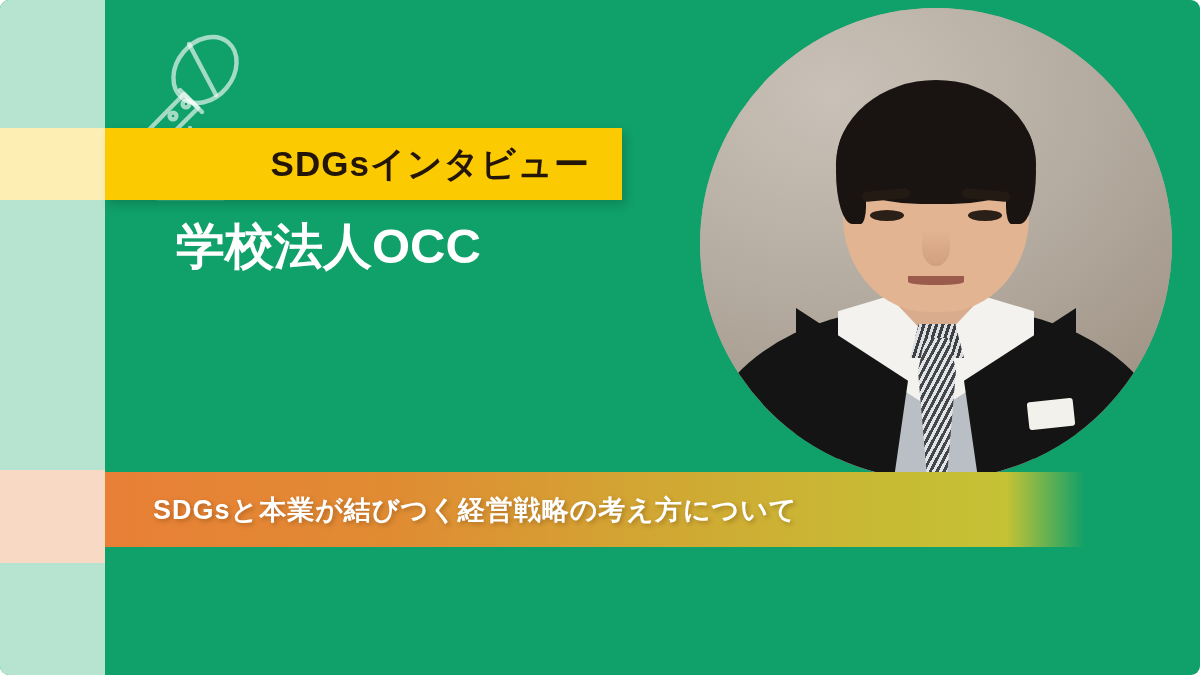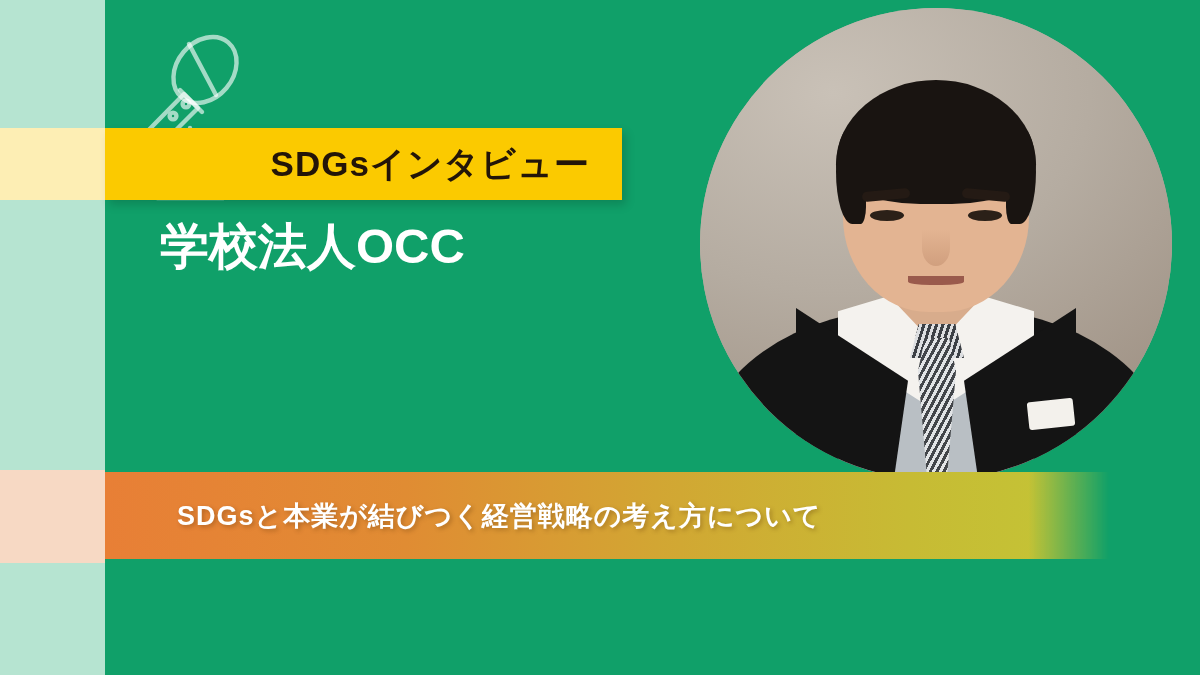--- a/index.html
+++ b/index.html
@@ -10,20 +10,21 @@
   body {
     font-family: "Liberation Sans", "DejaVu Sans", sans-serif;
   }
 
   .card {
     position: relative;
     width: 1200px;
     height: 675px;
     overflow: hidden;
     background: #10a069;
+    border-radius: 9px;
   }
 
   
   .left-strip {
     position: absolute;
     left: 0;
     top: 0;
     width: 105px;
     height: 675px;
     background: #b6e4d1;
@@ -271,21 +272,21 @@
     font-size: 35px;
     font-weight: 700;
     letter-spacing: 1px;
     padding-right: 32px;
     white-space: nowrap;
   }
 
   
   .headline-block {
     position: absolute;
-    left: 160px;
+    left: 176px;
     top: 218px;
     z-index: 6;
   }
   .org-name {
     color: #ffffff;
     font-size: 49px;
     font-weight: 700;
     letter-spacing: 0px;
     line-height: 1.18;
     margin: 0;
@@ -299,28 +300,27 @@
     margin: 18px 0 0 4px;
     white-space: nowrap;
   }
 
   
   .banner {
     position: absolute;
     left: 105px;
     top: 472px;
     width: 980px;
-    height: 87px;
+    height: 75px;
     z-index: 8;
     background: linear-gradient(90deg, #e87f36 0%, #e08c33 30%, #d2a633 55%, #c7bb34 80%, #c3c636 100%);
     -webkit-mask-image: linear-gradient(90deg, #000 0%, #000 92%, rgba(0,0,0,0) 100%);
     mask-image: linear-gradient(90deg, #000 0%, #000 92%, rgba(0,0,0,0) 100%);
     display: flex;
     align-items: center;
-    padding-left: 24px;
   }
   .banner-text {
     color: #ffffff;
     font-size: 27px;
     font-weight: 700;
     letter-spacing: 1px;
     margin-left: 48px;
     text-shadow: 2px 2px 4px rgba(90,50,10,0.35);
     white-space: nowrap;
   }

